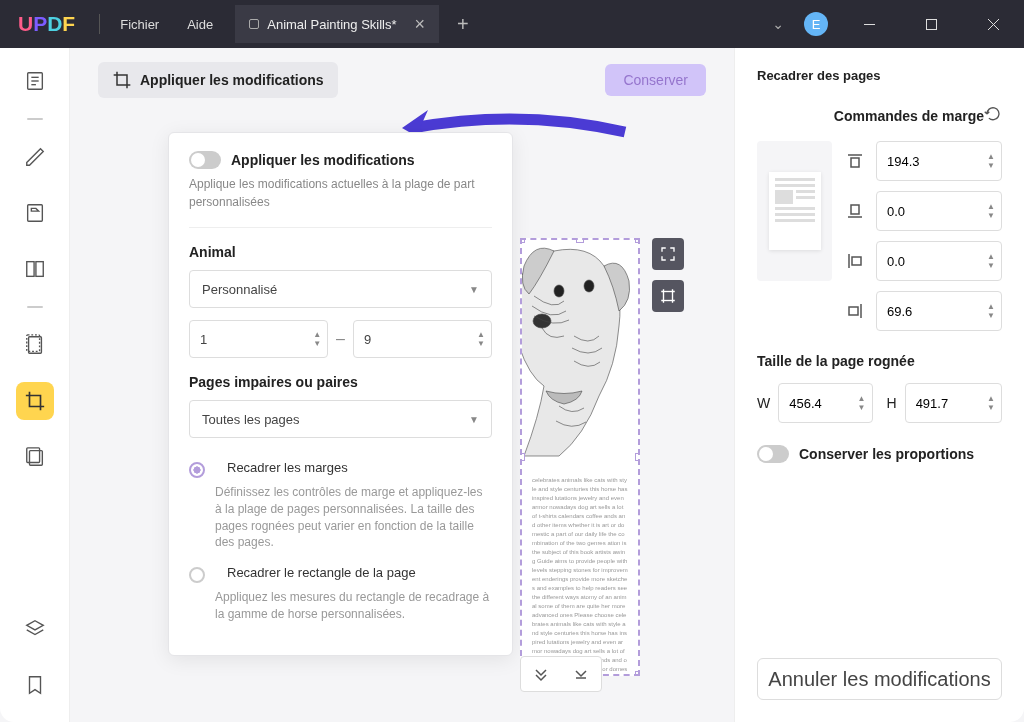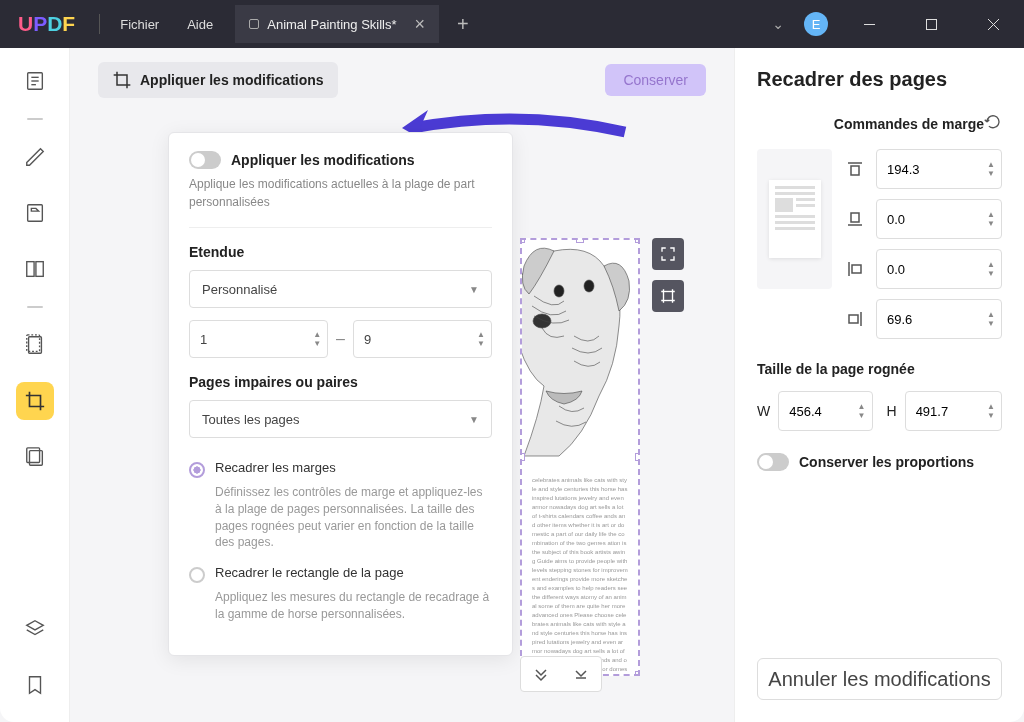--- a/index.html
+++ b/index.html
@@ -46,21 +46,21 @@
 .popup-desc { font-size: 12px; color: #888; line-height: 1.5; }
 .popup-hr { border: none; border-top: 1px solid #eee; margin: 16px 0; }
 .section-label { font-size: 14px; font-weight: 600; color: #222; margin-bottom: 10px; }
 .select-box { width: 100%; height: 38px; border: 1px solid #ddd; border-radius: 4px; padding: 0 12px; display: flex; align-items: center; justify-content: space-between; cursor: pointer; font-size: 13px; color: #444; margin-bottom: 12px; }
 .select-caret { color: #888; font-size: 10px; }
 .range-row { display: flex; align-items: center; gap: 8px; margin-bottom: 16px; }
 .num-input { flex:1; height: 38px; border: 1px solid #ddd; border-radius: 4px; display: flex; align-items: center; padding: 0 10px; font-size: 13px; color: #444; position: relative; }
 .spinners { position: absolute; right: 6px; display: flex; flex-direction: column; gap: 1px; }
 .spinners span { font-size: 8px; color: #888; cursor: pointer; line-height: 1; }
 .range-dash { color: #888; }
-.radio-item { display: flex; align-items: flex-start; gap: 10px; margin-bottom: 6px; }
+.radio-item { display: flex; align-items: flex-start; gap: 22px; margin-bottom: 6px; }
 .radio-circ { width: 16px; height: 16px; border: 2px solid #ccc; border-radius: 50%; margin-top: 2px; flex-shrink: 0; }
 .radio-circ.checked { border-color: #b39ddb; background: radial-gradient(circle, #b39ddb 40%, #fff 45%); }
 .radio-label { font-size: 13px; color: #333; }
 .radio-desc { font-size: 12px; color: #999; line-height: 1.4; margin: 4px 0 14px 26px; }
 
 .doc-preview { position: absolute; top: 190px; left: 450px; width: 120px; height: 438px; background: #fff; border: 2px dashed #b39ddb; overflow: hidden; }
 .dog-svg { width: 138px; height: 230px; margin-left: -18px; margin-top: -4px; }
 .doc-text { padding: 6px 10px; font-size: 6px; color:#999; line-height: 1.5; word-break: break-all; }
 .handles { position: absolute; inset: -5px; pointer-events: none; }
 .handle { position: absolute; width: 8px; height: 8px; background: #fff; border: 1.5px solid #b39ddb; }
@@ -69,21 +69,21 @@
 .h-l{left:0;top:50%;margin-top:-4px;} .h-r{right:0;top:50%;margin-top:-4px;}
 
 .side-tools { position: absolute; top: 190px; left: 582px; display: flex; flex-direction: column; gap: 10px; }
 .side-tool { width: 32px; height: 32px; background: #555560; border-radius: 4px; display: flex; align-items: center; justify-content: center; cursor: pointer; color: #fff; }
 .side-tool svg { width: 18px; height: 18px; }
 
 .bottom-nav { position: absolute; bottom: 30px; left: 450px; display: flex; gap: 0; background:#fff; border:1px solid #ddd; border-radius:4px; }
 .bottom-nav div { width: 40px; height: 34px; display:flex; align-items:center; justify-content:center; cursor:pointer; color:#555; font-size:18px; }
 
 .right-panel { width: 290px; background: #fff; border-left: 1px solid #eee; padding: 20px 22px; border-radius: 0 0 14px 0; position: relative; }
-.rp-title { font-size: 20px; font-weight: 600; color: #222; margin-bottom: 22px; }
+.rp-title { font-size: 13px; font-weight: 600; color: #222; margin-bottom: 22px; }
 .rp-subtitle { font-size: 14px; font-weight: 600; color: #222; }
 .rp-header-row { display: flex; justify-content: flex-end; align-items: center; margin-bottom: 14px; }
 .reset-icon { cursor: pointer; color: #555; }
 .margin-area { display: flex; gap: 12px; margin-bottom: 22px; }
 .page-thumb { width: 75px; height: 140px; background: #f5f5f7; border-radius: 4px; display: flex; align-items: center; justify-content: center; }
 .page-mini { width: 52px; height: 78px; background: #fff; box-shadow: 0 1px 4px rgba(0,0,0,0.1); display:flex; flex-direction:column; padding:6px; gap:3px; }
 .page-mini-line { height:3px; background:#ddd; }
 .page-mini-img { width: 18px; height: 14px; background: #ddd; }
 .margin-controls { flex: 1; display: flex; flex-direction: column; gap: 10px; }
 .mc-row { display: flex; align-items: center; gap: 10px; }
@@ -213,21 +213,21 @@
         <path d="M 28 6 L 2 24 L 30 40 L 20 24 Z" fill="#4b3bd4"></path>
       </svg>
 
     <div class="popup">
       <div class="popup-row">
         <div class="toggle-sw"></div>
         <span class="popup-title">Appliquer les modifications</span>
       </div>
       <div class="popup-desc">Applique les modifications actuelles à la plage de part personnalisées</div>
       <hr class="popup-hr">
-      <div class="section-label">Etendue</div>
+      <div class="section-label">Animal</div>
       <div class="select-box">
         <span>Personnalisé</span>
         <span class="select-caret">▼</span>
       </div>
       <div class="range-row">
         <div class="num-input">
           <span>1</span>
           <div class="spinners">
               <span>▲</span>
               <span>▼</span>

